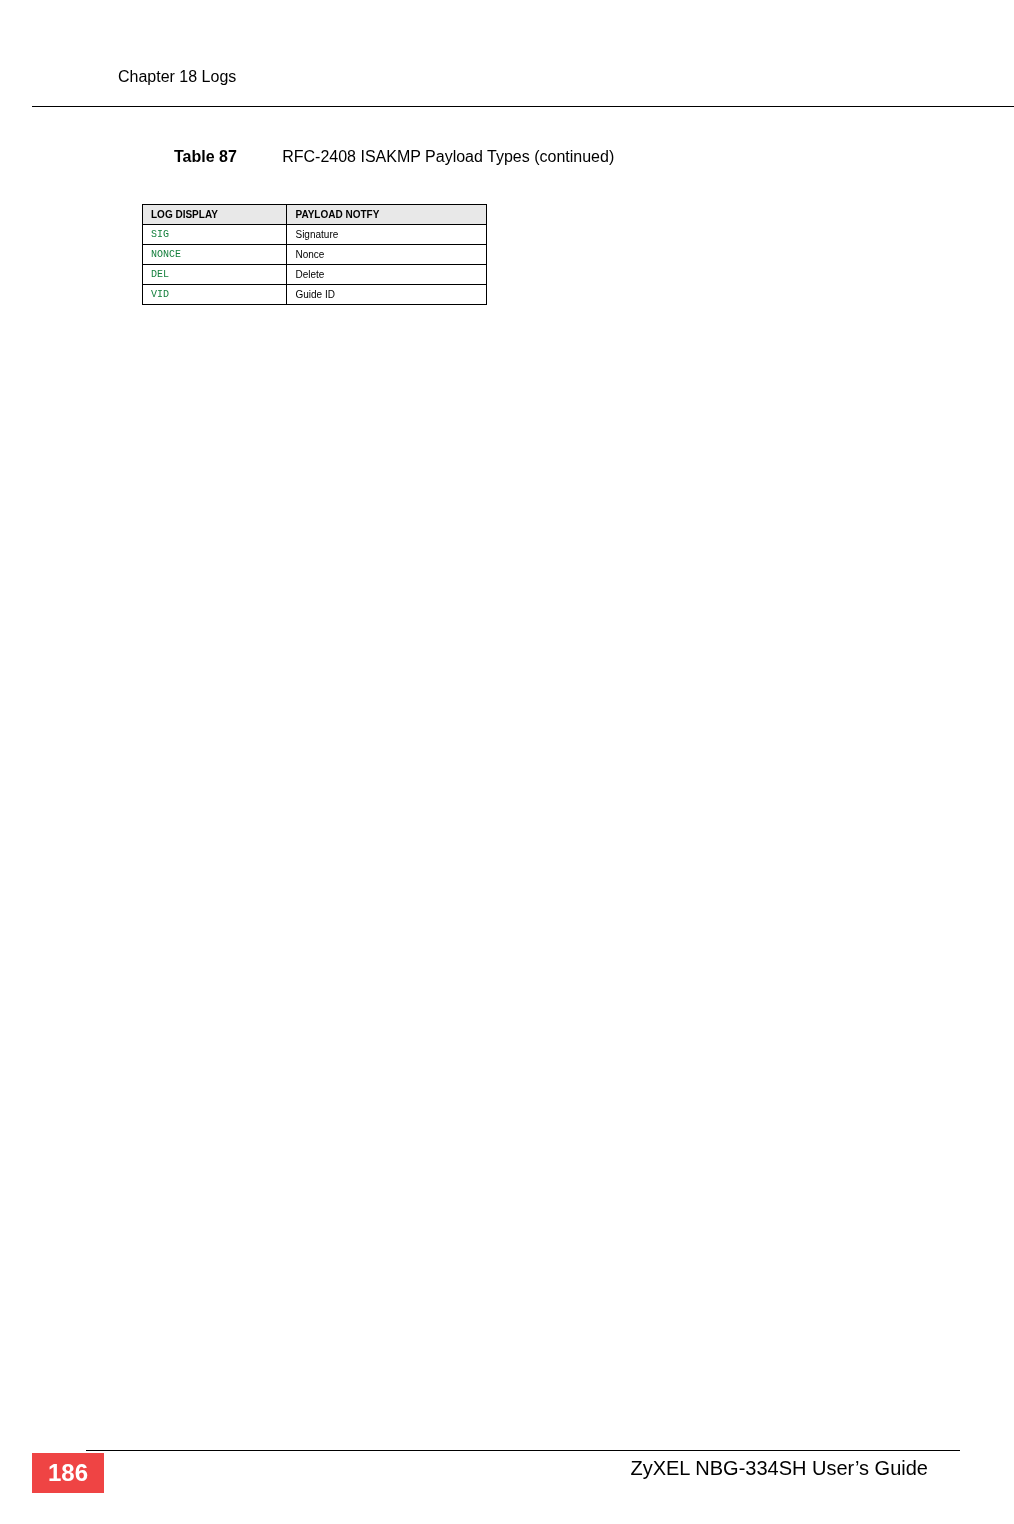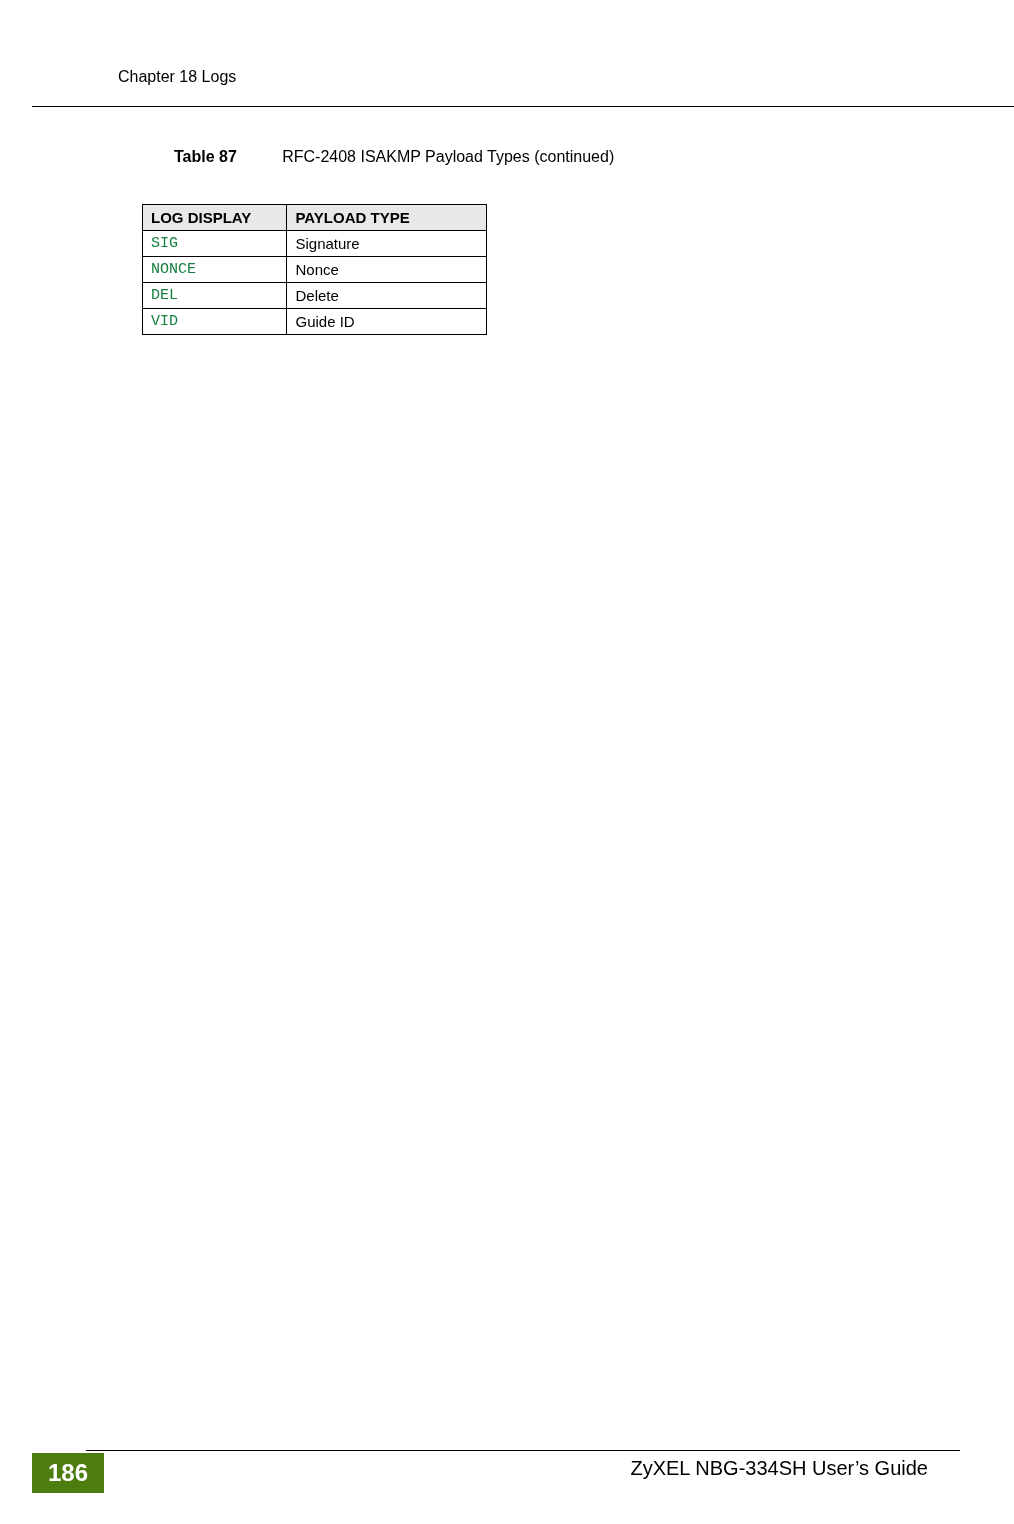--- a/index.html
+++ b/index.html
@@ -44,21 +44,21 @@
     }
     table.data-table {
       border-collapse: collapse;
       width: 345px;
     }
     table.data-table th,
     table.data-table td {
       border: 1px solid #000;
       padding: 4px 8px;
       text-align: left;
-      font-size: 15px;
+      font-size: 10px;
       vertical-align: middle;
     }
     table.data-table th {
       background: #e8e8e8;
       font-weight: bold;
       font-family: Arial, Helvetica, sans-serif;
     }
     table.data-table td.mono {
       font-family: "Courier New", Courier, monospace;
       color: #15803d;
@@ -77,21 +77,21 @@
       padding: 0 70px;
     }
     .footer-line {
       border-top: 1.5px solid #000;
       display: flex;
       justify-content: space-between;
       align-items: center;
       padding-top: 0;
     }
     .page-number-box {
-      background: #4d7c0f;
+      background: #ef4444;
       color: #fff;
       font-weight: bold;
       font-size: 24px;
       padding: 6px 14px;
       margin-top: -1px;
       margin-left: -70px;
       width: 72px;
       text-align: center;
     }
     .footer-right {
@@ -109,21 +109,21 @@
   </div>
 
   <div class="content">
     <div class="table-caption">
       <span class="bold">Table 87</span>&nbsp;&nbsp;&nbsp;<span>RFC-2408 ISAKMP Payload Types (continued)</span>
     </div>
     <table class="data-table">
       <thead>
         <tr>
           <th class="col-log">LOG DISPLAY</th>
-          <th class="col-payload">PAYLOAD TYPE</th>
+          <th class="col-payload">PAYLOAD NOTFY</th>
         </tr>
       </thead>
       <tbody>
         <tr>
           <td class="mono">SIG</td>
           <td>Signature</td>
         </tr>
         <tr>
           <td class="mono">NONCE</td>
           <td>Nonce</td>

